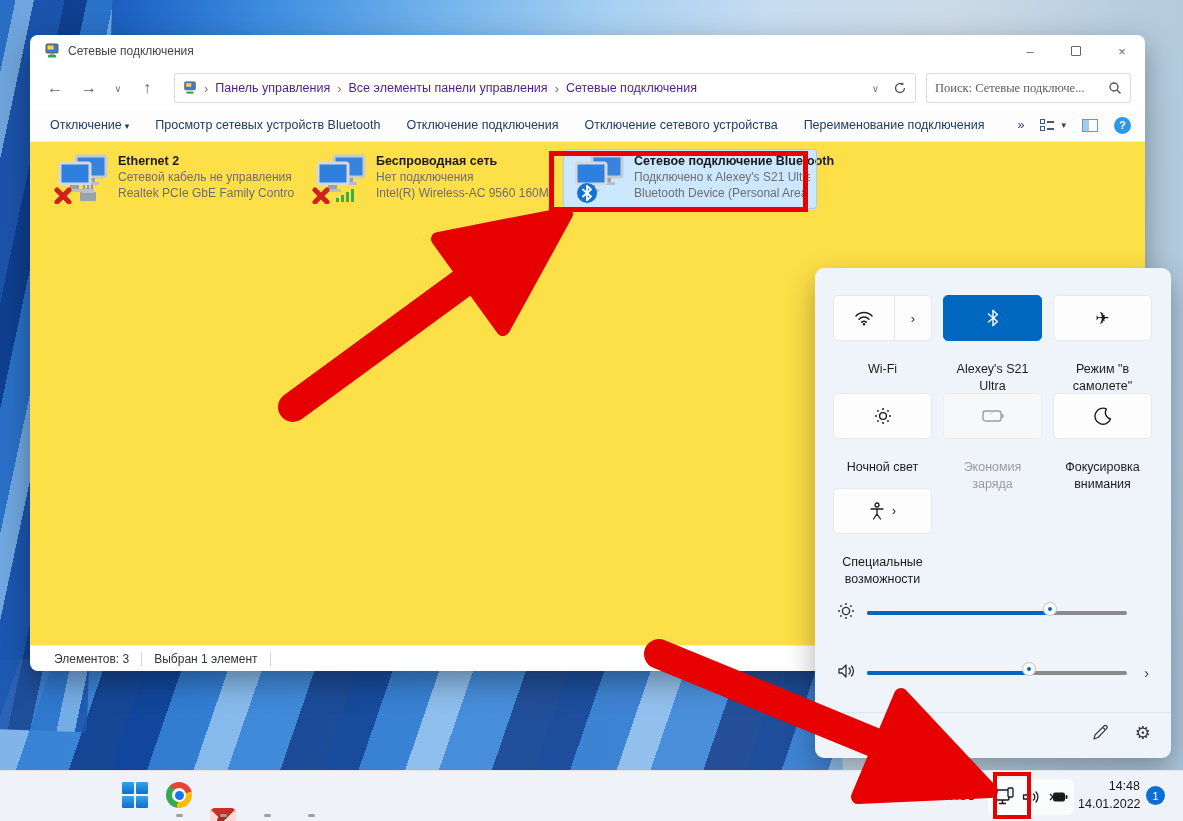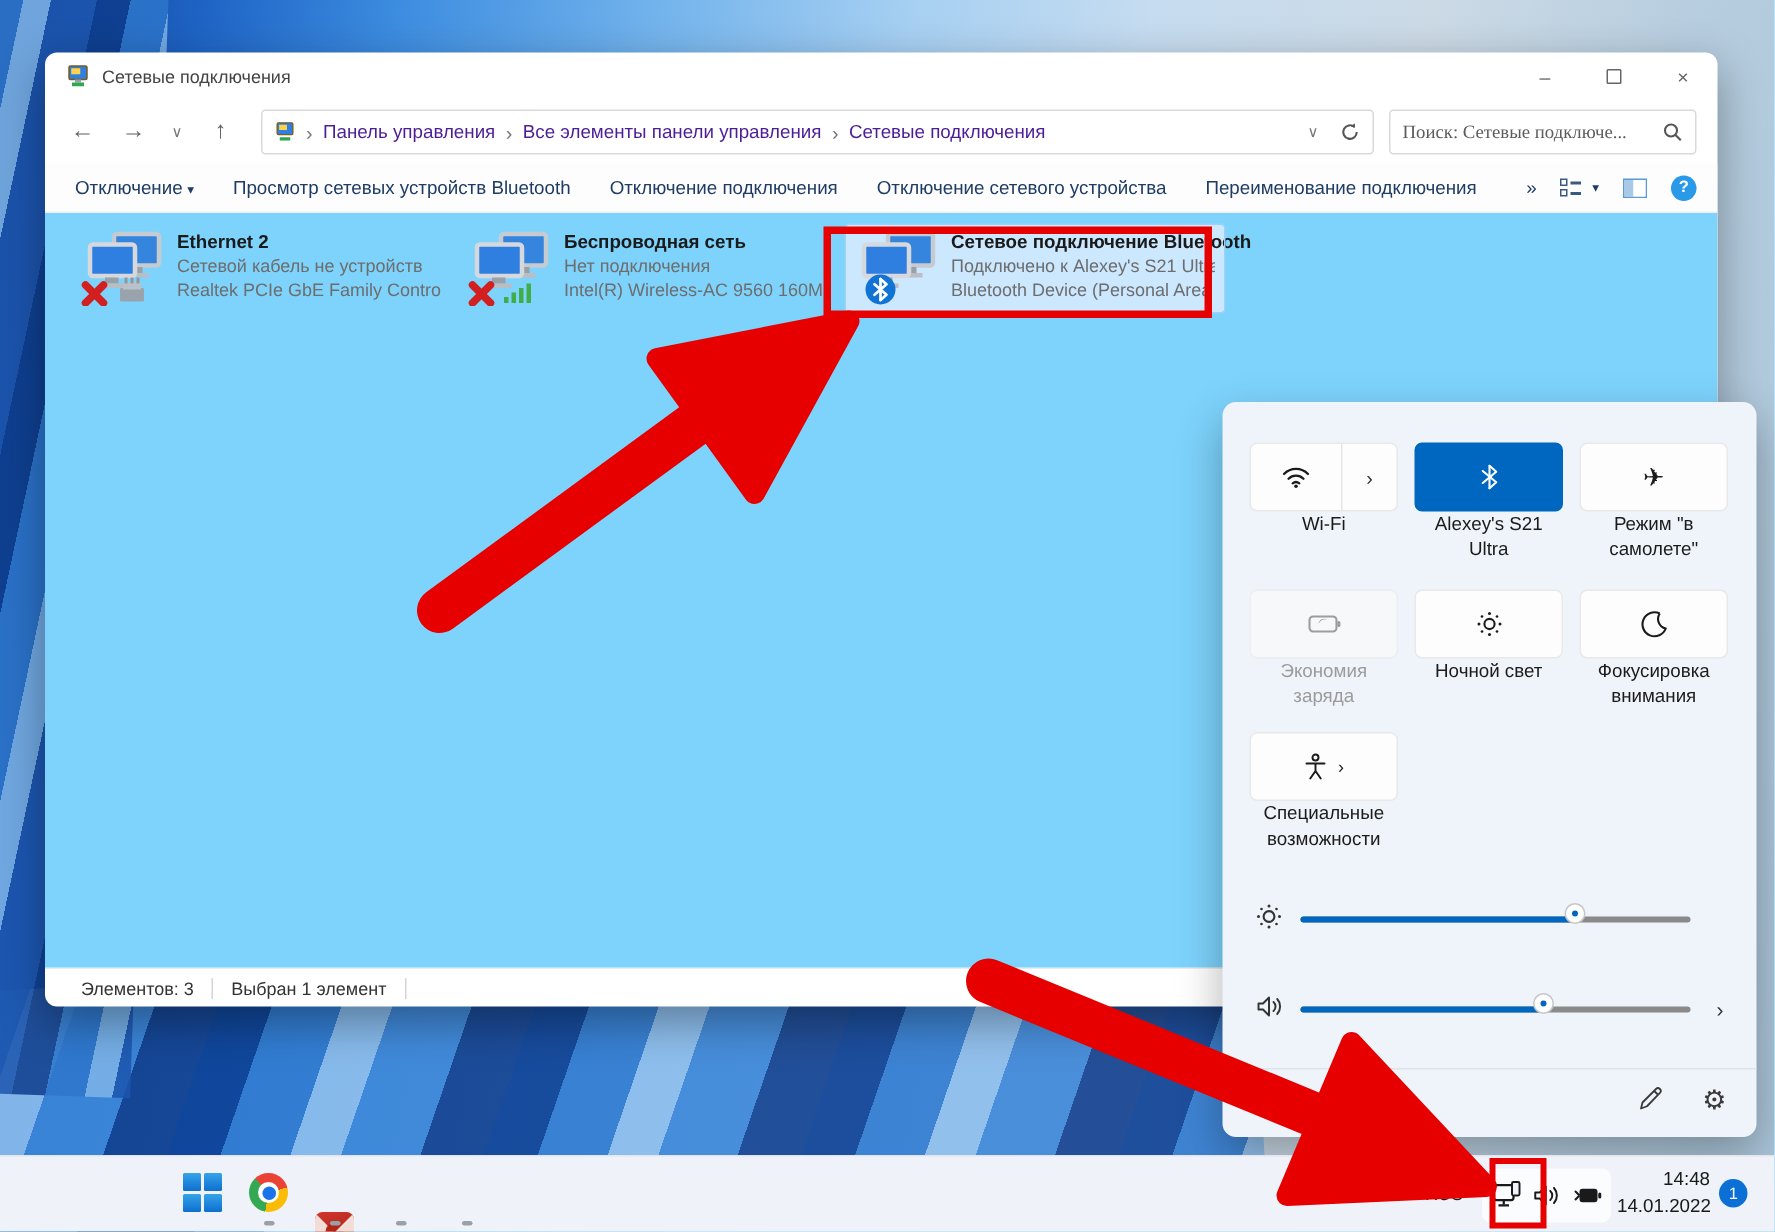--- a/index.html
+++ b/index.html
@@ -44,21 +44,21 @@
   .tb-right { margin-left:auto; display:flex; align-items:center; gap:16px; }
   .viewmode { display:flex; align-items:center; gap:4px; }
   .vm-icon { width:14px; height:13px; display:grid; grid-template-columns:5px 7px; grid-template-rows:5px 5px; gap:2px; }
   .vm-icon i { border:1px solid #3c5a80; display:block; }
   .vm-icon i.line { border:none; border-top:2px solid #3c5a80; margin-top:2px; }
   .pane-icon { width:16px; height:13px; border:1px solid #5a9bd5; display:flex; }
   .pane-icon span:first-child { width:6px; background:#a8c9e8; }
   .pane-icon span:last-child { flex:1; background:#fff; }
   .help-icon { width:17px; height:17px; border-radius:50%; background:#2a9ae8; color:#fff; font-size:11px; font-weight:bold; display:flex; align-items:center; justify-content:center; }
 
-  .content { flex:1; position:relative; background:#7dd3fc; }
+  .content { flex:1; position:relative; background:#fde047; }
   .items-row { position:absolute; left:18px; top:8px; display:flex; gap:6px; }
   .conn-item { width:252px; display:flex; gap:8px; padding:4px 6px; border-radius:2px; }
   .conn-item.selected { background:#cce8ff; outline:1px solid #9fd1f7; }
   .conn-icon { position:relative; width:56px; height:50px; flex:0 0 auto; }
   .conn-txt { min-width:0; }
   .conn-name { font-size:12.5px; font-weight:bold; color:#1a1a1a; white-space:nowrap; }
   .conn-line { font-size:12px; color:#6d6d6d; margin-top:2px; white-space:nowrap; overflow:hidden; }
 
   .statusbar { height:26px; border-top:1px solid #ececec; display:flex; align-items:center; font-size:12px; color:#333; padding-left:12px; flex:0 0 auto; }
   .sb-seg { padding:0 12px; }
@@ -66,21 +66,21 @@
 
   
   .qs { position:absolute; left:815px; top:268px; width:356px; height:490px; background:#eff4fa; border-radius:9px; box-shadow:0 12px 30px rgba(0,0,0,.3); z-index:20; }
   .qs-row { position:absolute; left:18px; display:flex; gap:11px; }
   .qs-cell { width:99px; display:flex; flex-direction:column; align-items:center; }
   .qs-btn { width:99px; height:46px; background:#fdfdfd; border:1px solid #e8e8e8; border-radius:5px; display:flex; align-items:center; justify-content:center; color:#1b1b1b; }
   .qs-btn.active { background:#0067c0; border-color:#0067c0; color:#fff; }
   .qs-btn.split { padding:0; }
   .qs-split-l { flex:1; height:100%; display:flex; align-items:center; justify-content:center; border-right:1px solid #e5e5e5; }
   .qs-split-r { width:36px; height:100%; display:flex; align-items:center; justify-content:center; font-size:13px; color:#333; }
-  .qs-label { margin-top:0; font-size:12.5px; color:#1b1b1b; text-align:center; line-height:1.35; }
+  .qs-label { margin-top:20px; font-size:12.5px; color:#1b1b1b; text-align:center; line-height:1.35; }
   .qs-label.dim, .qs-btn.disabled { color:#9b9b9b; }
   .qs-btn.disabled { background:#f6f8fa; border-color:#eceeef; }
   .qs-glyph { font-size:17px; line-height:1; }
   .slider-row { position:absolute; left:22px; width:312px; height:20px; display:flex; align-items:center; }
   .slider-icon { width:30px; color:#333; }
   .track { position:relative; flex:1; height:4px; background:#8a8a8a; border-radius:2px; }
   .fill { position:absolute; left:0; top:0; height:4px; background:#0067c0; border-radius:2px; }
   .thumb { position:absolute; top:-8px; width:12px; height:12px; background:#0067c0; border:4px solid #fff; border-radius:50%; box-shadow:0 0 0 1px #c6c6c6; }
   .slider-chev { width:22px; text-align:right; color:#333; font-size:14px; }
   .qs-divider { position:absolute; left:0; top:444px; width:100%; height:1px; background:#dee4ea; }
@@ -215,21 +215,21 @@
                 <rect x="26" y="38" width="16" height="9" rx="1" fill="#9aa3ab"></rect>
                 <rect x="28" y="34" width="12" height="5" fill="#b9c2c9"></rect>
                 <rect x="29" y="31" width="2" height="4" fill="#8f979e"></rect>
                 <rect x="33" y="31" width="2" height="4" fill="#8f979e"></rect>
                 <rect x="37" y="31" width="2" height="4" fill="#8f979e"></rect>
               </g>
           </svg>
         </div>
         <div class="conn-txt">
           <div class="conn-name">Ethernet 2</div>
-          <div class="conn-line">Сетевой кабель не устройств</div>
+          <div class="conn-line">Сетевой кабель не управления</div>
           <div class="conn-line">Realtek PCIe GbE Family Controller</div>
         </div>
       </div>
 
       <div class="conn-item">
         <div class="conn-icon">
           <svg width="56" height="50" viewBox="0 0 56 50">
             <rect x="22" y="2" width="30" height="21" rx="2" fill="#3584dd" stroke="#c6cad1" stroke-width="3"></rect>
             <rect x="32" y="24" width="9" height="4" fill="#9aa0a8"></rect>
               <rect x="28" y="28" width="17" height="3" fill="#b9bdc4"></rect>
@@ -322,46 +322,46 @@
     <div class="qs-cell">
       <div class="qs-btn">
         <span class="qs-glyph">✈</span>
       </div>
       <div class="qs-label">Режим "в самолете"</div>
     </div>
   </div>
 
   <div class="qs-row" style="top:125px;">
     <div class="qs-cell">
-      <div class="qs-btn disabled">
-        <svg width="22" height="14" viewBox="0 0 22 14">
-          <rect x="1" y="2" width="18" height="10" rx="2.5" fill="none" stroke="#9d9d9d" stroke-width="1.4"></rect>
-          <rect x="19.6" y="5" width="2" height="4" rx="1" fill="#9d9d9d"></rect>
-          <path d="M7 7 a4 4 0 0 1 6 -3 a5 5 0 0 0 -6 3" fill="#9d9d9d"></path>
-        </svg>
-      </div>
-      <div class="qs-label dim">Экономия заряда</div>
-    </div>
-    <div class="qs-cell">
       <div class="qs-btn">
         <svg width="18" height="18" viewBox="0 0 18 18">
           <circle cx="9" cy="9" r="3.4" fill="none" stroke="#1b1b1b" stroke-width="1.4"></circle>
           <g fill="#1b1b1b">
               <circle cx="9" cy="2" r="1"></circle>
               <circle cx="9" cy="16" r="1"></circle>
               <circle cx="2" cy="9" r="1"></circle>
               <circle cx="16" cy="9" r="1"></circle>
               <circle cx="4" cy="4" r=".9"></circle>
               <circle cx="14" cy="4" r=".9"></circle>
               <circle cx="4" cy="14" r=".9"></circle>
               <circle cx="14" cy="14" r=".9"></circle>
             </g>
         </svg>
       </div>
       <div class="qs-label">Ночной свет</div>
+    </div>
+    <div class="qs-cell">
+      <div class="qs-btn disabled">
+        <svg width="22" height="14" viewBox="0 0 22 14">
+          <rect x="1" y="2" width="18" height="10" rx="2.5" fill="none" stroke="#9d9d9d" stroke-width="1.4"></rect>
+          <rect x="19.6" y="5" width="2" height="4" rx="1" fill="#9d9d9d"></rect>
+          <path d="M7 7 a4 4 0 0 1 6 -3 a5 5 0 0 0 -6 3" fill="#9d9d9d"></path>
+        </svg>
+      </div>
+      <div class="qs-label dim">Экономия заряда</div>
     </div>
     <div class="qs-cell">
       <div class="qs-btn">
         <svg width="18" height="18" viewBox="0 0 18 18">
           <path d="M12.5 2 a8 8 0 1 0 4 10 a6.5 6.5 0 0 1 -4 -10" fill="none" stroke="#1b1b1b" stroke-width="1.4" stroke-linejoin="round"></path>
         </svg>
       </div>
       <div class="qs-label">Фокусировка внимания</div>
     </div>
   </div>

